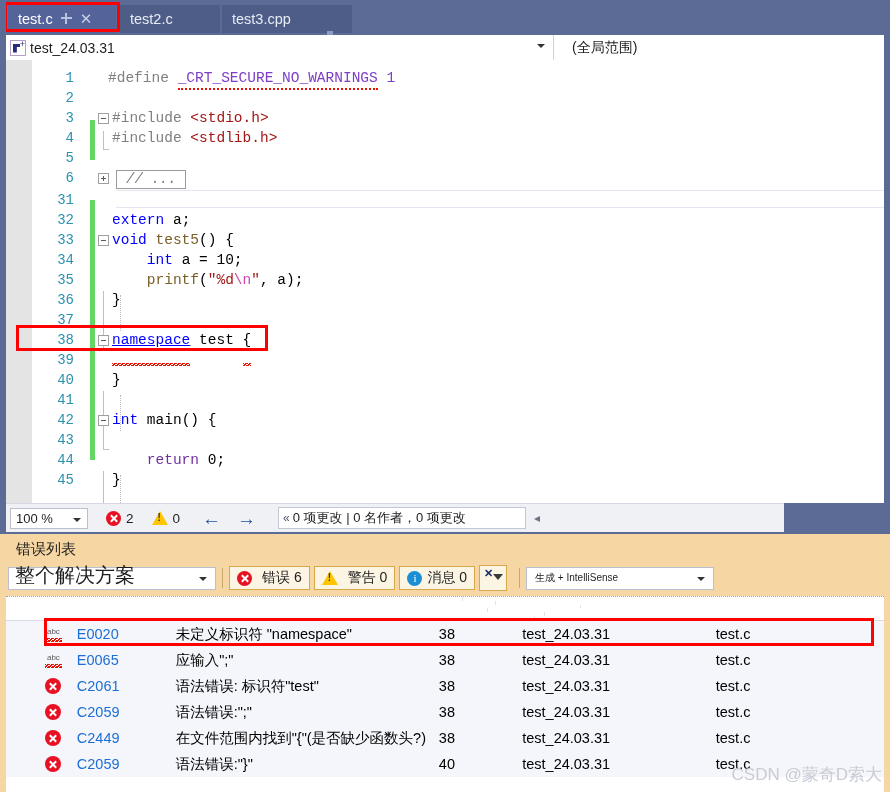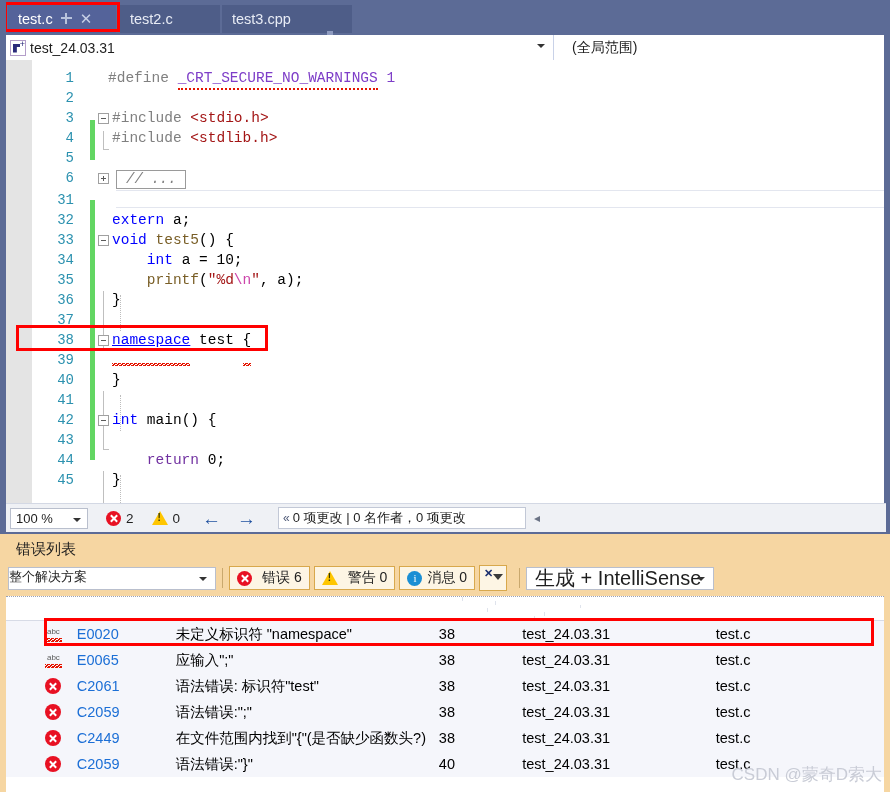--- a/index.html
+++ b/index.html
@@ -227,21 +227,21 @@
   .code-highlight {
     position: absolute;
     border: 3px solid #ff0000;
     box-sizing: border-box;
     pointer-events: none;
   }
 
   
   .statusbar {
     position: absolute; left: 6px; top: 503px;
-    width: 880px; height: 28px;
+    width: 778px; height: 28px;
     background: #eff1f5;
     display: flex; align-items: center;
     border-top: 1px solid #d3d8e4;
   }
   .zoom-box {
     margin-left: 4px; width: 78px; height: 21px;
     border: 1px solid #b9bfcd; background: #ffffff;
     display: flex; align-items: center;
     font-size: 13px; color: #1e1e1e;
     padding-left: 5px; box-sizing: border-box;
@@ -309,23 +309,23 @@
     font-size: 15px; color: #1e1e1e;
   }
   .errtoolbar {
     position: absolute; left: 6px; top: 29px;
     width: 878px; height: 30px;
     display: flex; align-items: center;
   }
   .scope-combo {
     width: 208px; height: 23px;
     background: #ffffff; border: 1px solid #b9bfcd;
-    display: flex; align-items: flex-start;
-    font-size: 13px; color: #1e1e1e;
-    box-sizing: border-box;
+    display: flex; align-items: flex-end;
+    font-size: 20px; color: #1e1e1e;
+    padding-left: 6px; box-sizing: border-box;
     position: relative; margin-left: 2px;
   }
   .tb-sep {
     width: 1px; height: 20px; background: #c9a86d;
     margin: 0 6px;
   }
   .filter-btn {
     height: 24px; display: flex; align-items: center;
     border: 1px solid #d8a84c; background: #fdf5e4;
     padding: 0 7px; box-sizing: border-box;
@@ -355,21 +355,21 @@
     position: absolute; left: 13px; top: 8px;
     width: 0; height: 0;
     border-left: 5px solid transparent;
     border-right: 5px solid transparent;
     border-top: 6px solid #3a3a3a;
   }
   .build-combo {
     width: 188px; height: 23px;
     background: #ffffff; border: 1px solid #b9bfcd;
     display: flex; align-items: center;
-    font-size: 20px; color: #1e1e1e;
+    font-size: 10px; color: #1e1e1e;
     padding-left: 8px; box-sizing: border-box;
     position: relative;
   }
   .combo-caret {
     position: absolute; right: 8px; top: 9px;
     width: 0; height: 0;
     border-left: 4px solid transparent;
     border-right: 4px solid transparent;
     border-top: 4px solid #333;
   }

